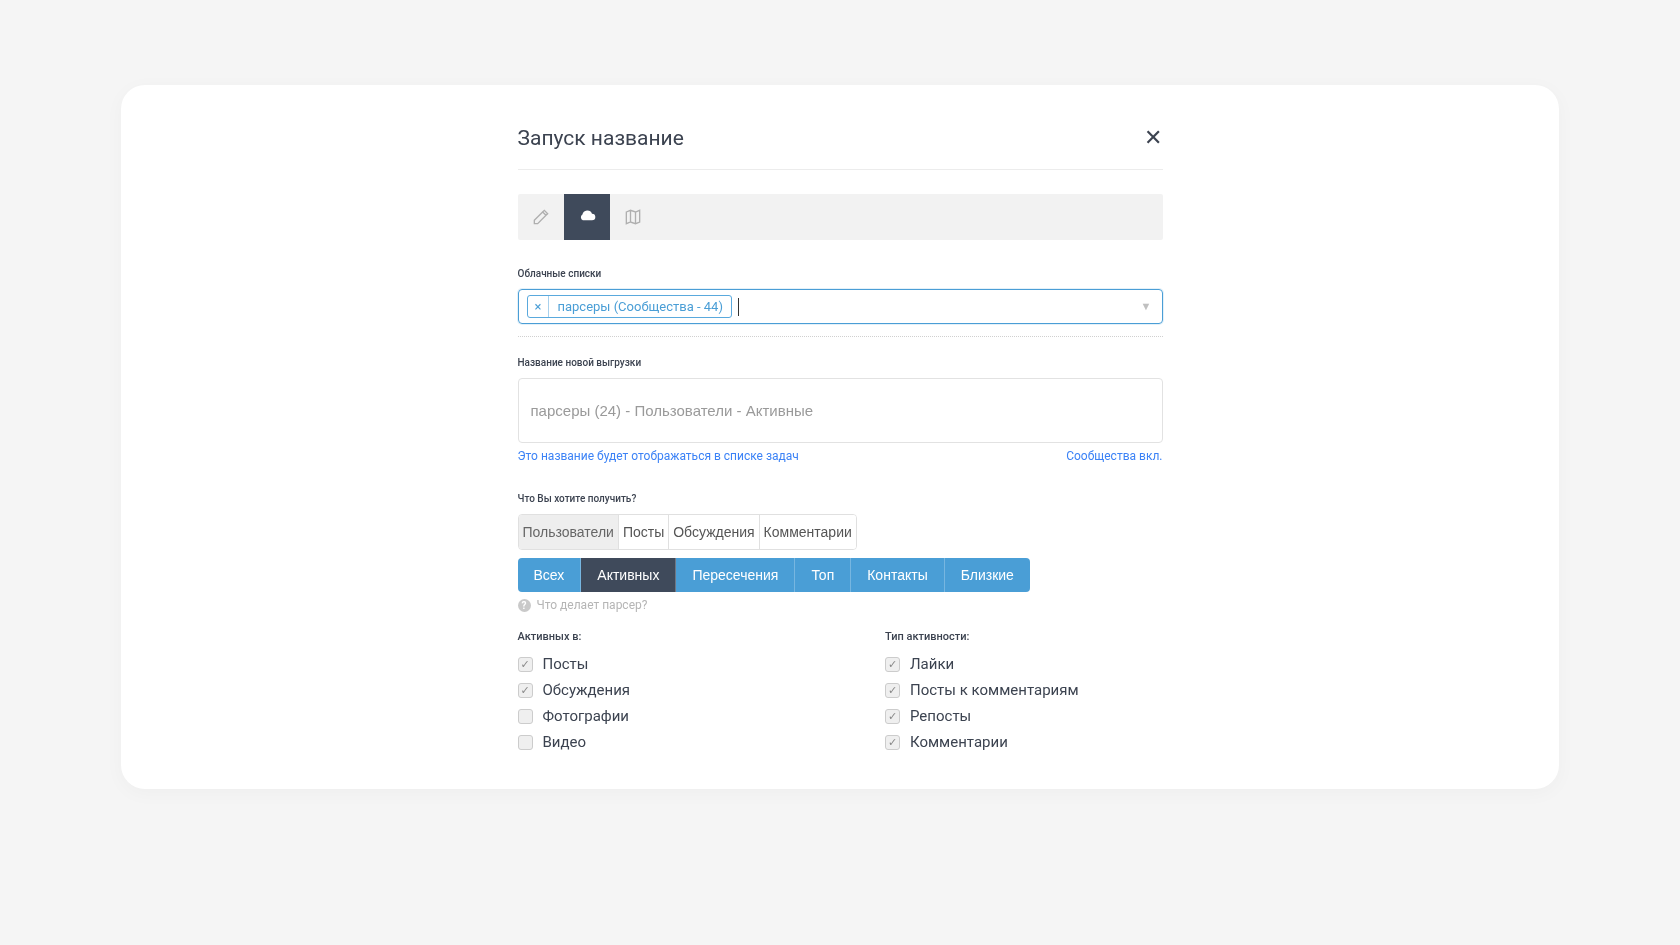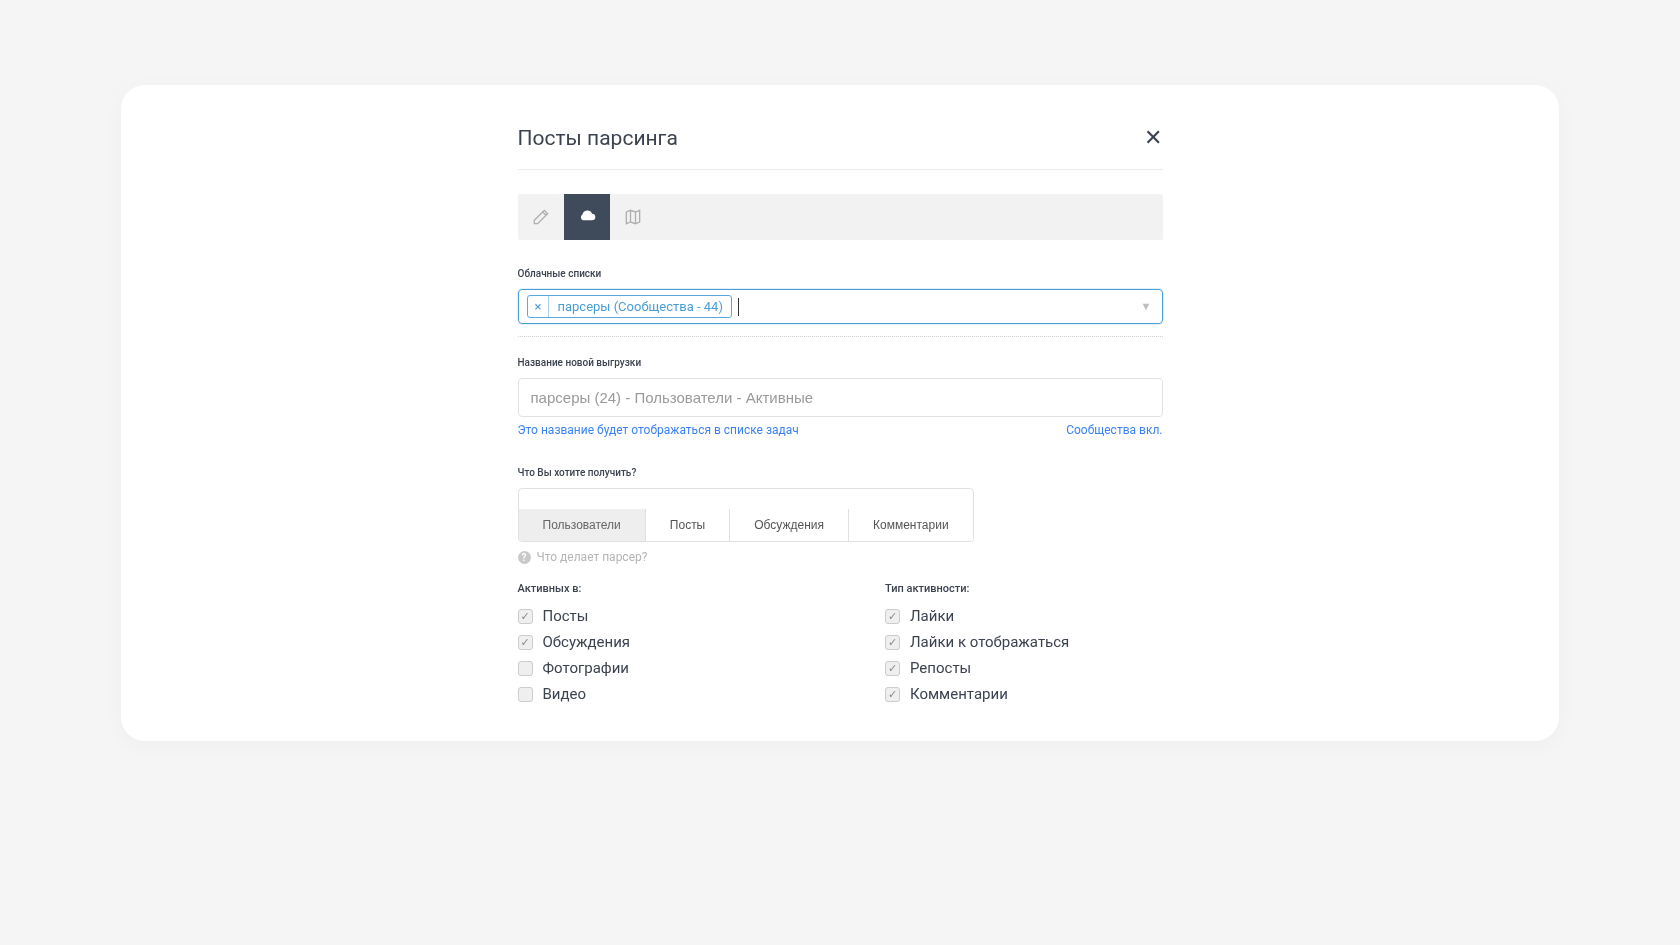--- a/index.html
+++ b/index.html
@@ -116,49 +116,48 @@
     }
     .dotted-sep {
       border: none;
       border-top: 1px dotted #d0d0d0;
       margin-bottom: 20px;
     }
     .text-input {
       width: 100%;
       border: 1px solid #e2e2e2;
       border-radius: 4px;
-      padding: 10px 12px;
+      padding: 23px 12px;
       font-size: 15px;
       color: #9a9a9a;
       margin-bottom: 6px;
     }
     .helper-row {
       display: flex;
       justify-content: space-between;
       font-size: 12px;
       color: #3b82f6;
       margin-bottom: 30px;
     }
     .btn-group {
       display: flex;
       border: 1px solid #e0e0e0;
       border-radius: 4px;
       overflow: hidden;
       width: fit-content;
       margin-bottom: 8px;
     }
     .btn-group .btn {
-      padding: 9px 24px;
-      font-size: 12px;
+      padding: 9px 4px;
+      font-size: 14px;
       color: #555;
       background: #fff;
       border: none;
       border-right: 1px solid #e0e0e0;
       cursor: pointer;
-      margin-top: 20px;
     }
     .btn-group .btn:last-child { border-right: none; }
     .btn-group .btn.active-gray {
       background: #eeeeee;
       color: #666;
     }
     .btn-group-blue {
       display: flex;
       border-radius: 4px;
       overflow: hidden;
@@ -235,21 +234,21 @@
       color: #888;
       line-height: 1;
     }
   </style>
 </head>
 <body>
 
 <div class="card">
   <div class="inner">
     <div class="header">
-      <div class="title">Посты парсинга</div>
+      <div class="title">Запуск название</div>
       <button class="close-btn">
         <span>✕</span>
       </button>
     </div>
 
     <div class="tab-icons">
       <div class="tab-icon">
         <svg viewBox="0 0 24 24">
             <path class="stroke" d="M4 16 L14 6 L18 10 L8 20 L4 20 Z M14 6 L16 4 L20 8 L18 10"></path>
           </svg>
@@ -284,20 +283,28 @@
       <span>Сообщества вкл.</span>
     </div>
 
     <div class="section-label">Что Вы хотите получить?</div>
     <div class="btn-group">
       <button class="btn active-gray">Пользователи</button>
       <button class="btn">Посты</button>
       <button class="btn">Обсуждения</button>
       <button class="btn">Комментарии</button>
     </div>
+    <div class="btn-group-blue">
+      <button class="btn">Всех</button>
+      <button class="btn active-dark">Активных</button>
+      <button class="btn">Пересечения</button>
+      <button class="btn">Топ</button>
+      <button class="btn">Контакты</button>
+      <button class="btn">Близкие</button>
+    </div>
     <div class="hint-row">
       <div class="hint-icon">?</div>
       <span>Что делает парсер?</span>
     </div>
 
     <div class="columns">
       <div class="col">
         <div class="col-title">Активных в:</div>
         <div class="check-row">
           <div class="chk checked"></div>
@@ -317,21 +324,21 @@
         </div>
       </div>
       <div class="col">
         <div class="col-title">Тип активности:</div>
         <div class="check-row">
           <div class="chk checked"></div>
           <span>Лайки</span>
         </div>
         <div class="check-row">
           <div class="chk checked"></div>
-          <span>Лайки к отображаться</span>
+          <span>Посты к комментариям</span>
         </div>
         <div class="check-row">
           <div class="chk checked"></div>
           <span>Репосты</span>
         </div>
         <div class="check-row">
           <div class="chk checked"></div>
           <span>Комментарии</span>
         </div>
       </div>

